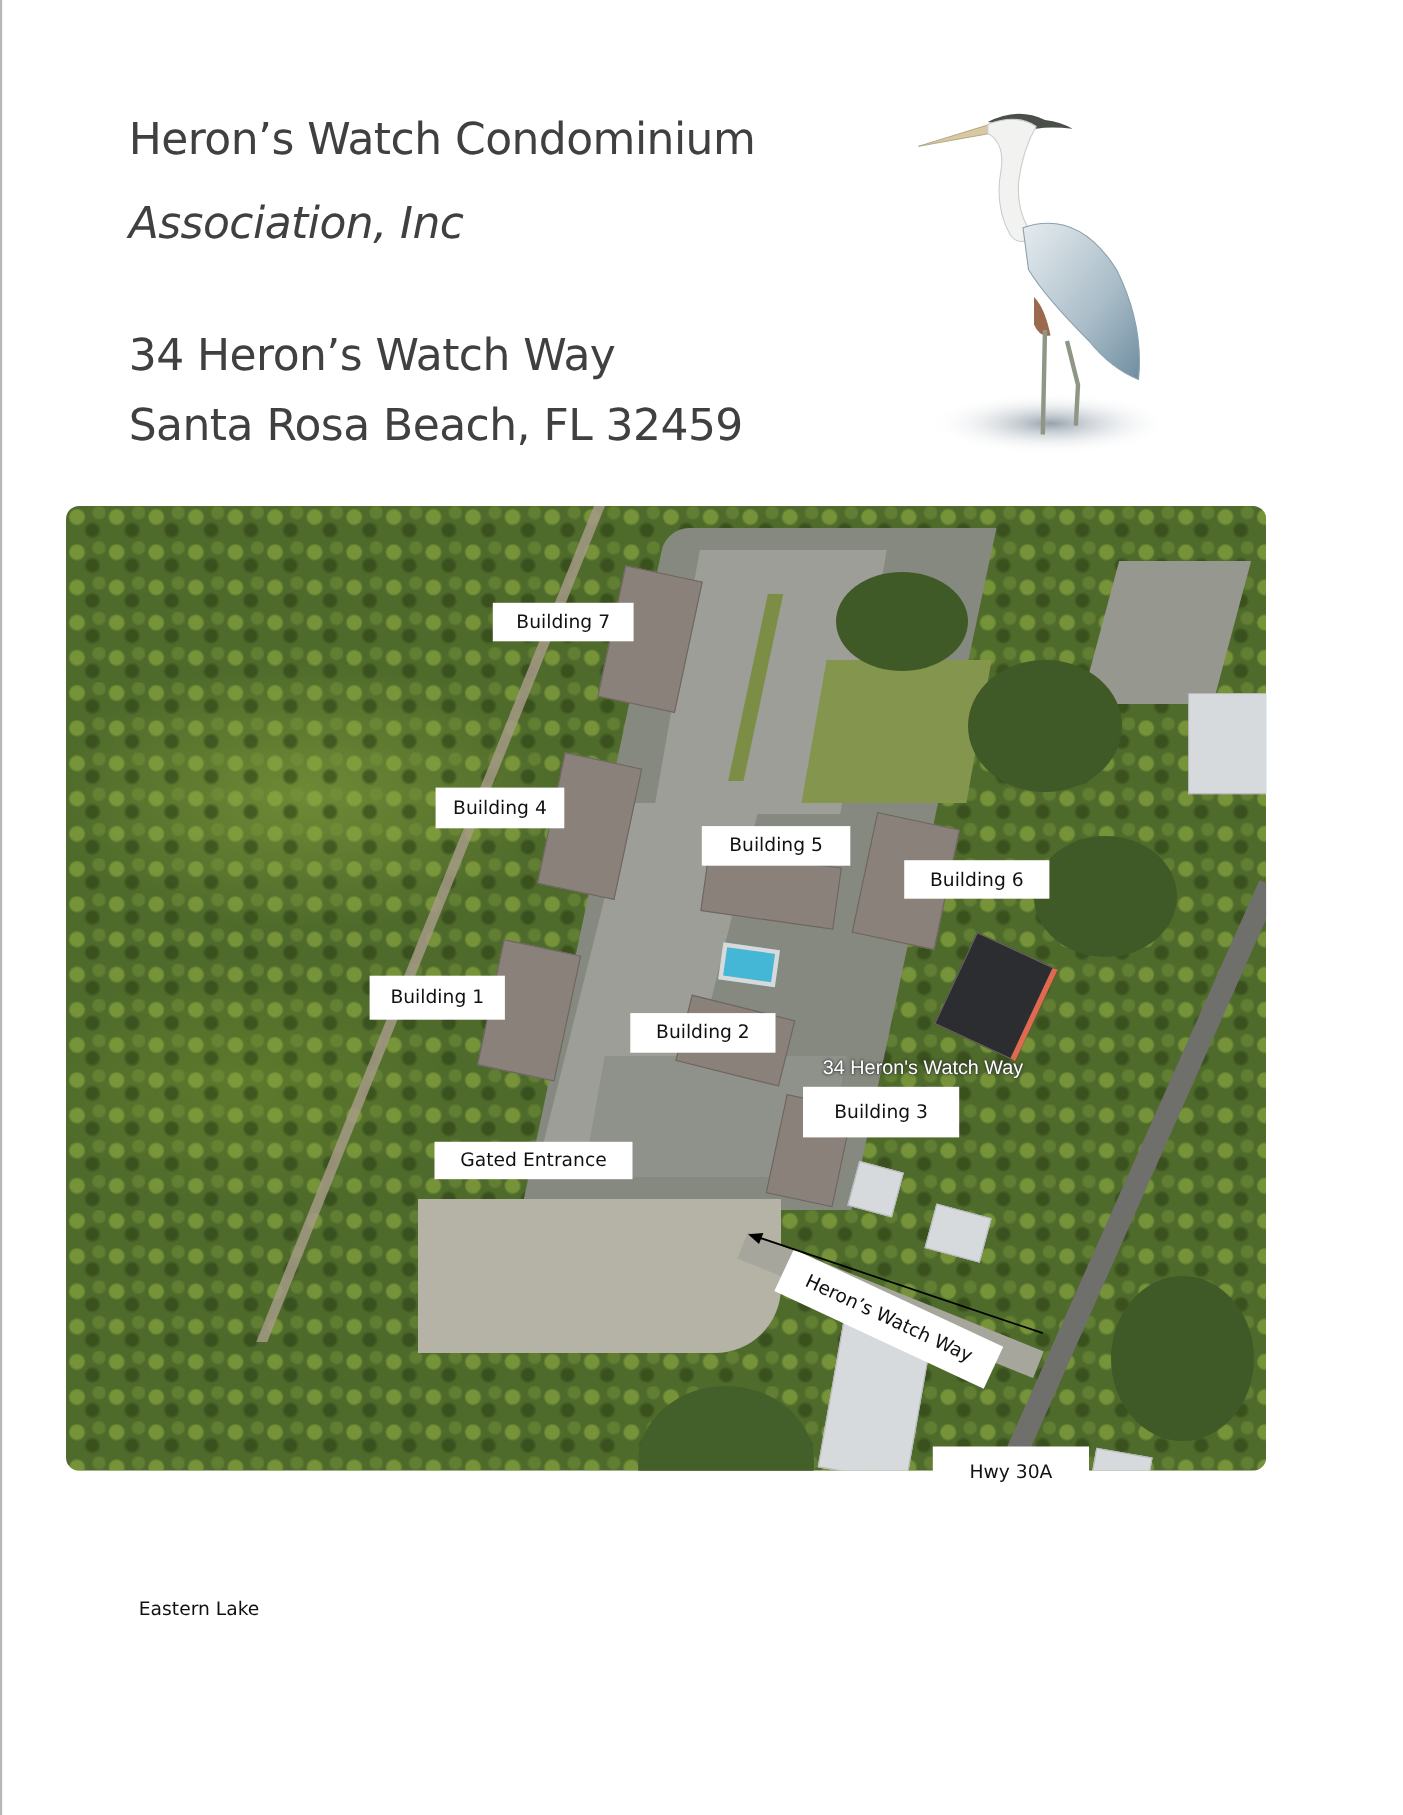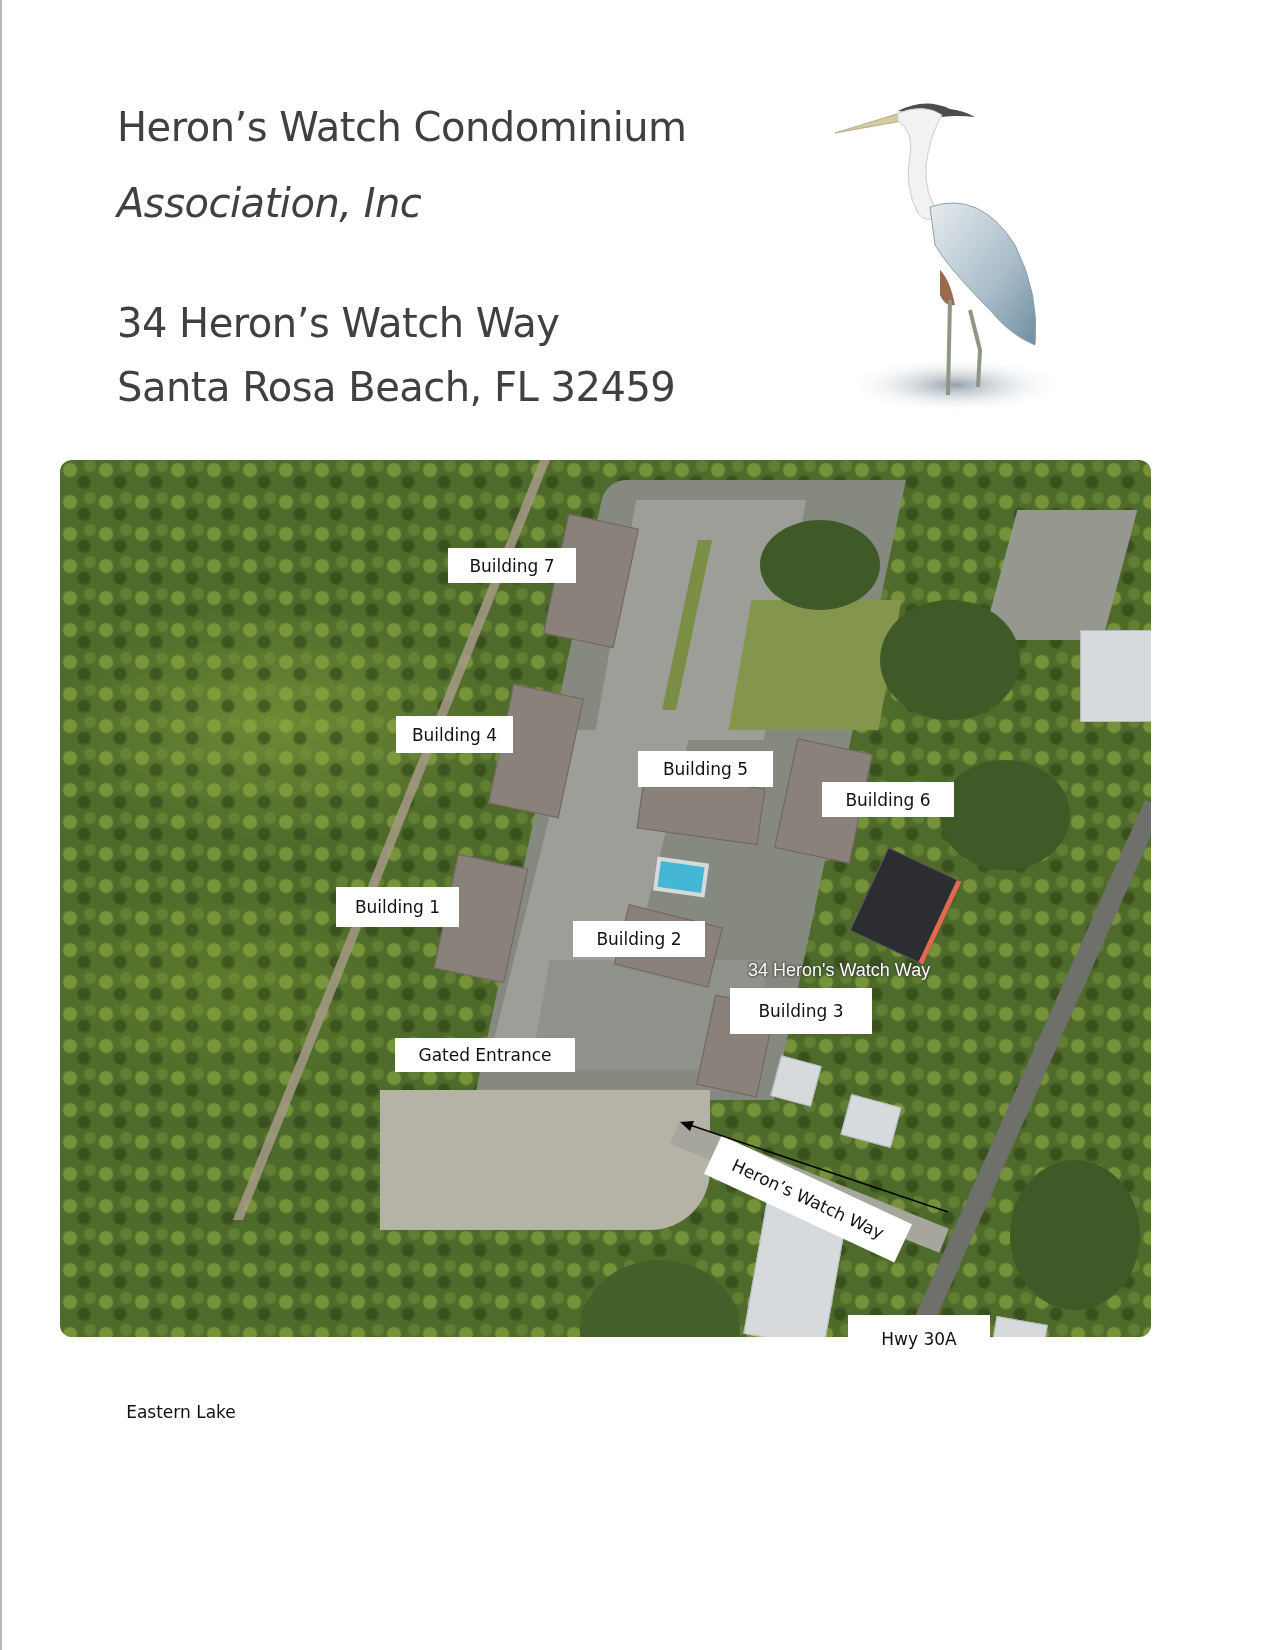--- a/index.html
+++ b/index.html
@@ -127,21 +127,21 @@
 <div class="label" style="left:436px; top:548px; width:128px; height:35px;margin-left:12px;">Building 7</div>
 <div class="label" style="left:396px; top:716px; width:117px; height:37px;">Building 4</div>
 <div class="label" style="left:638px; top:751px; width:135px; height:36px;">Building 5</div>
 <div class="label" style="left:822px; top:782px; width:132px; height:35px;">Building 6</div>
 <div class="label" style="left:336px; top:887px; width:123px; height:40px;">Building 1</div>
 <div class="label" style="left:573px; top:921px; width:132px; height:36px;">Building 2</div>
 <div class="label" style="left:730px; top:988px; width:142px; height:46px;">Building 3</div>
 <div class="label" style="left:395px; top:1038px; width:180px; height:34px;">Gated Entrance</div>
 <div class="label" style="left:703px; top:1178px; width:210px; height:42px; transform:rotate(25deg); transform-origin:center;">Heron’s Watch Way</div>
 <div class="label" style="left:848px; top:1315px; width:142px; height:48px;">Hwy 30A</div>
-<div class="label" style="left:110px; top:1386px; width:142px; height:51px;">Eastern Lake</div>
+<div class="label" style="left:110px; top:1437px; width:142px; height:51px;">Eastern Lake</div>
 
 <svg class="arrow-svg" width="1275" height="1650">
   <defs>
     <marker id="ah" markerWidth="12" markerHeight="10" refX="2" refY="5" orient="auto">
       <path d="M 12 0 L 0 5 L 12 10 Z" fill="#000"></path>
     </marker>
   </defs>
   <line x1="948" y1="1212" x2="684" y2="1123" stroke="#000" stroke-width="1.6" marker-start="url(#ah)" style="marker-start:none;"></line>
   <path d="M 680 1122 L 694 1121 L 690 1131 Z" fill="#000"></path>
 </svg>

